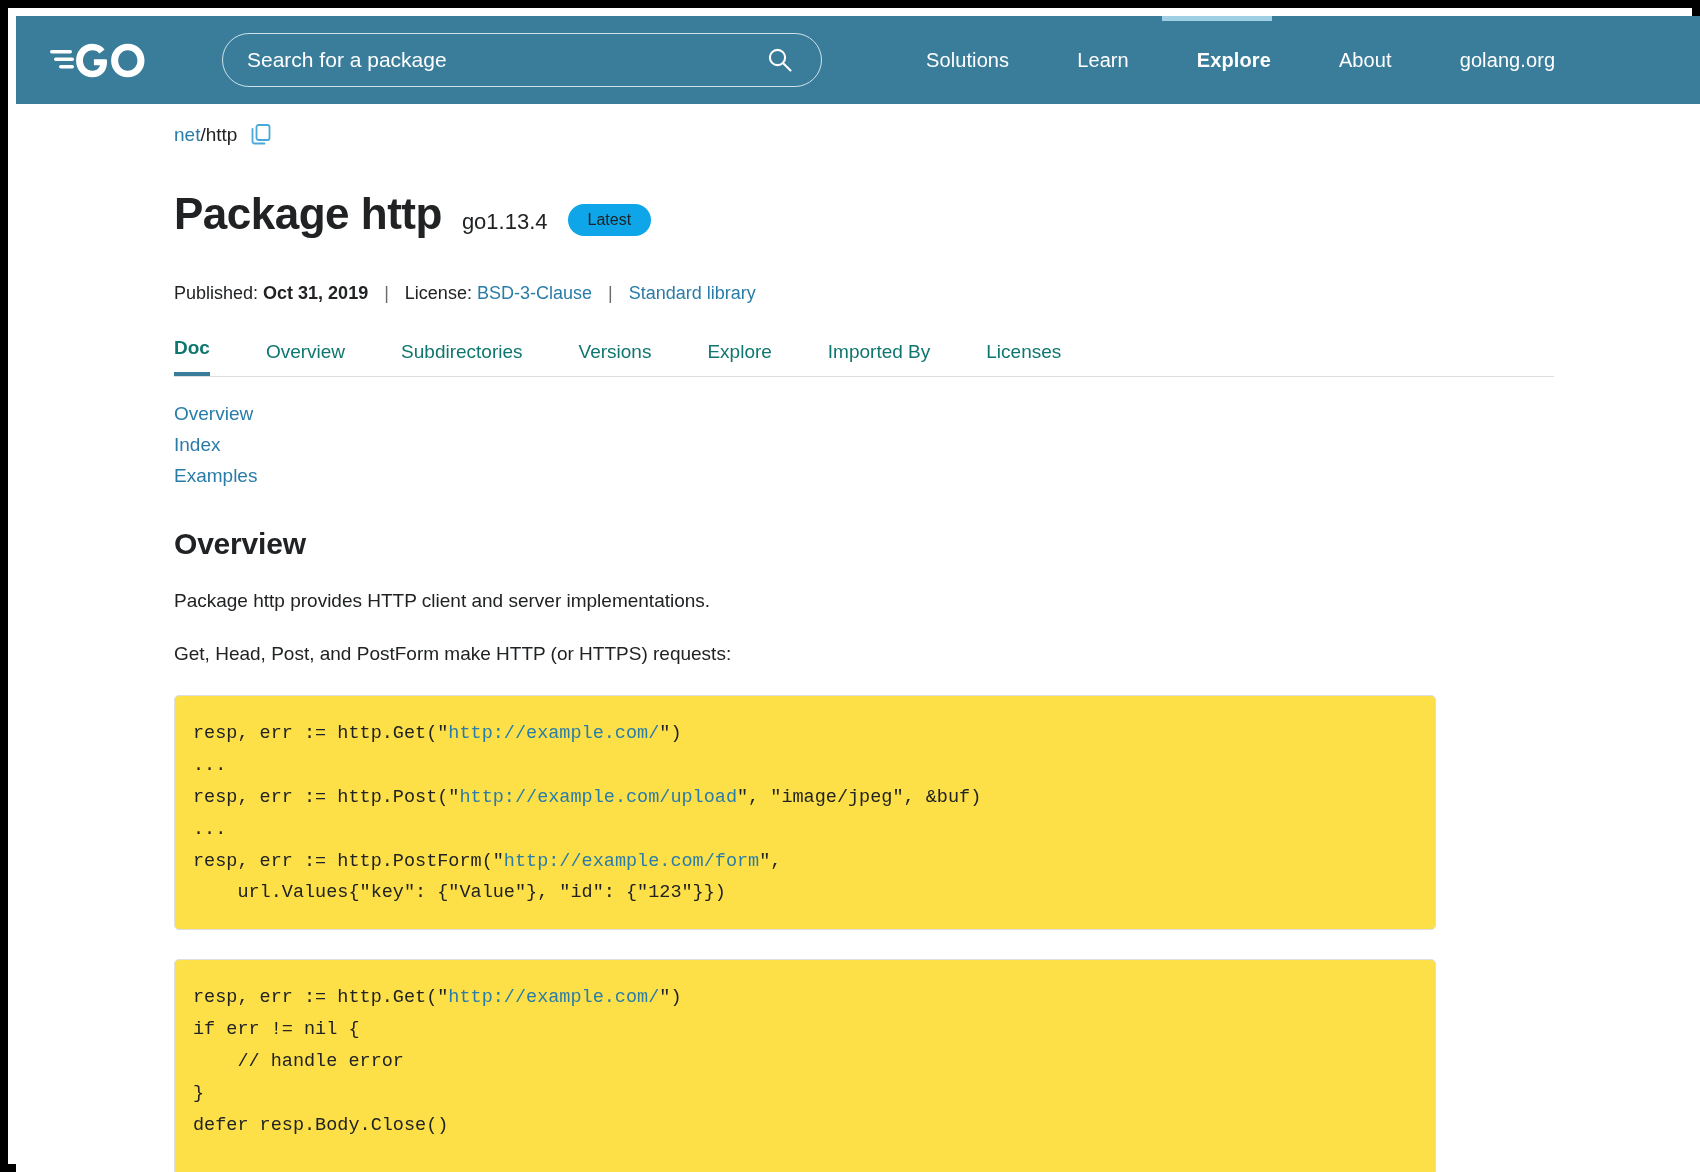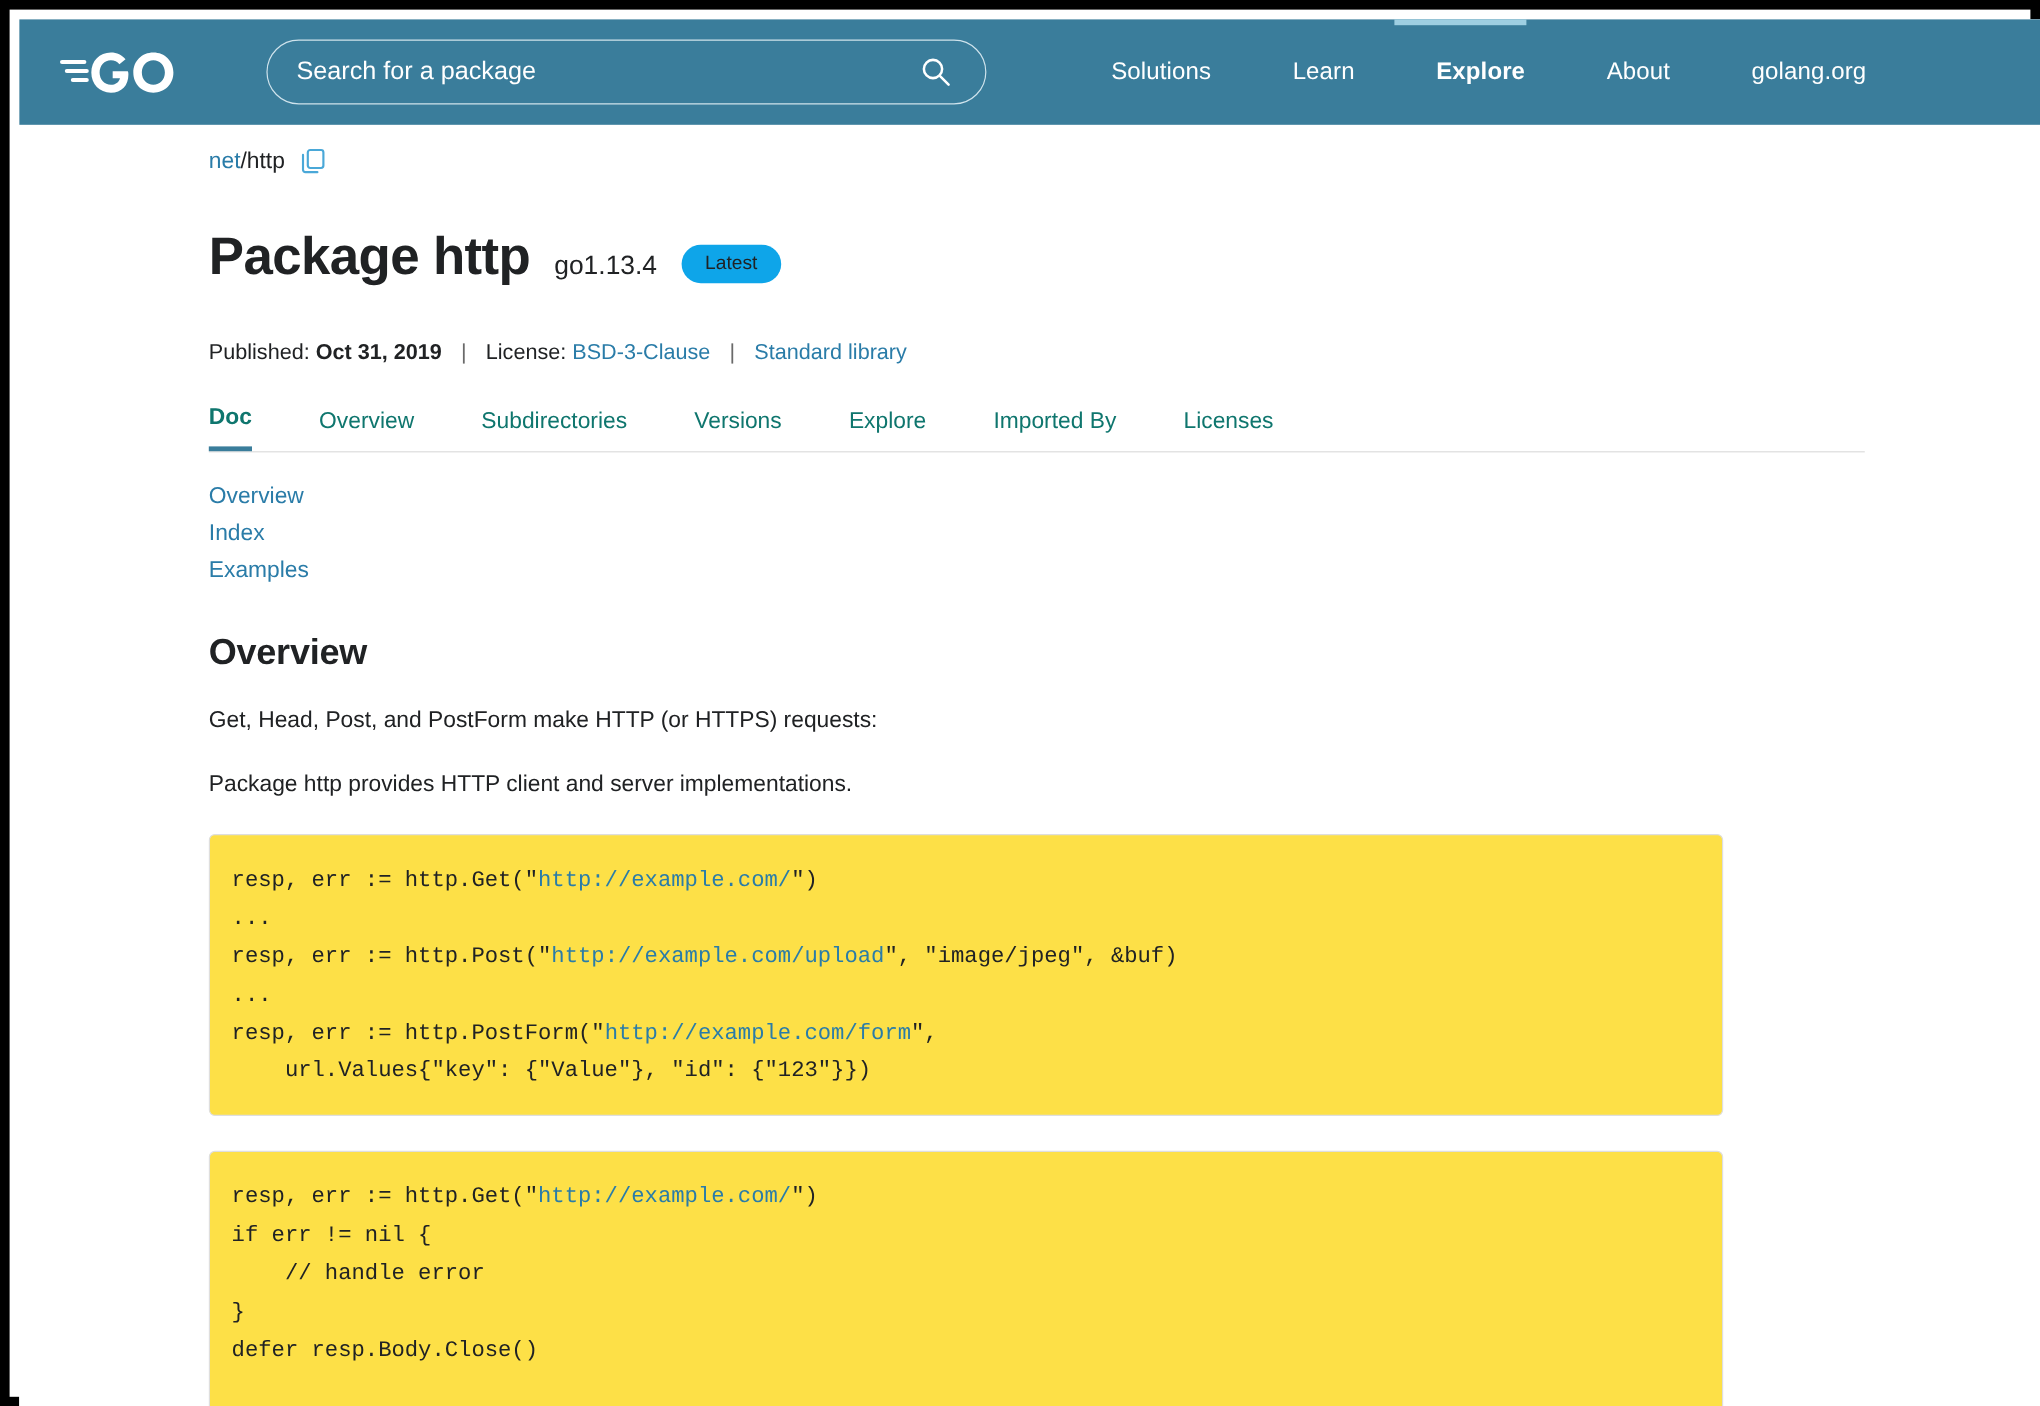--- a/index.html
+++ b/index.html
@@ -336,22 +336,22 @@
         </div>
 
         <div class="jumplinks">
           <a href="#">Overview</a>
           <a href="#">Index</a>
           <a href="#">Examples</a>
         </div>
 
         <h2 class="section-title">Overview</h2>
 
+        <p class="para">Package http provides HTTP client and server implementations.</p>
         <p class="para">Get, Head, Post, and PostForm make HTTP (or HTTPS) requests:</p>
-        <p class="para">Package http provides HTTP client and server implementations.</p>
 
         <div class="codeblock">
 <pre><span>resp, err := http.Get("</span><a href="#">http://example.com/</a><span>")</span>
 <span>...</span>
 <span>resp, err := http.Post("</span><a href="#">http://example.com/upload</a><span>", "image/jpeg", &amp;buf)</span>
 <span>...</span>
 <span>resp, err := http.PostForm("</span><a href="#">http://example.com/form</a><span>",</span>
 <span>    url.Values{"key": {"Value"}, "id": {"123"}})</span></pre>
         </div>
 

